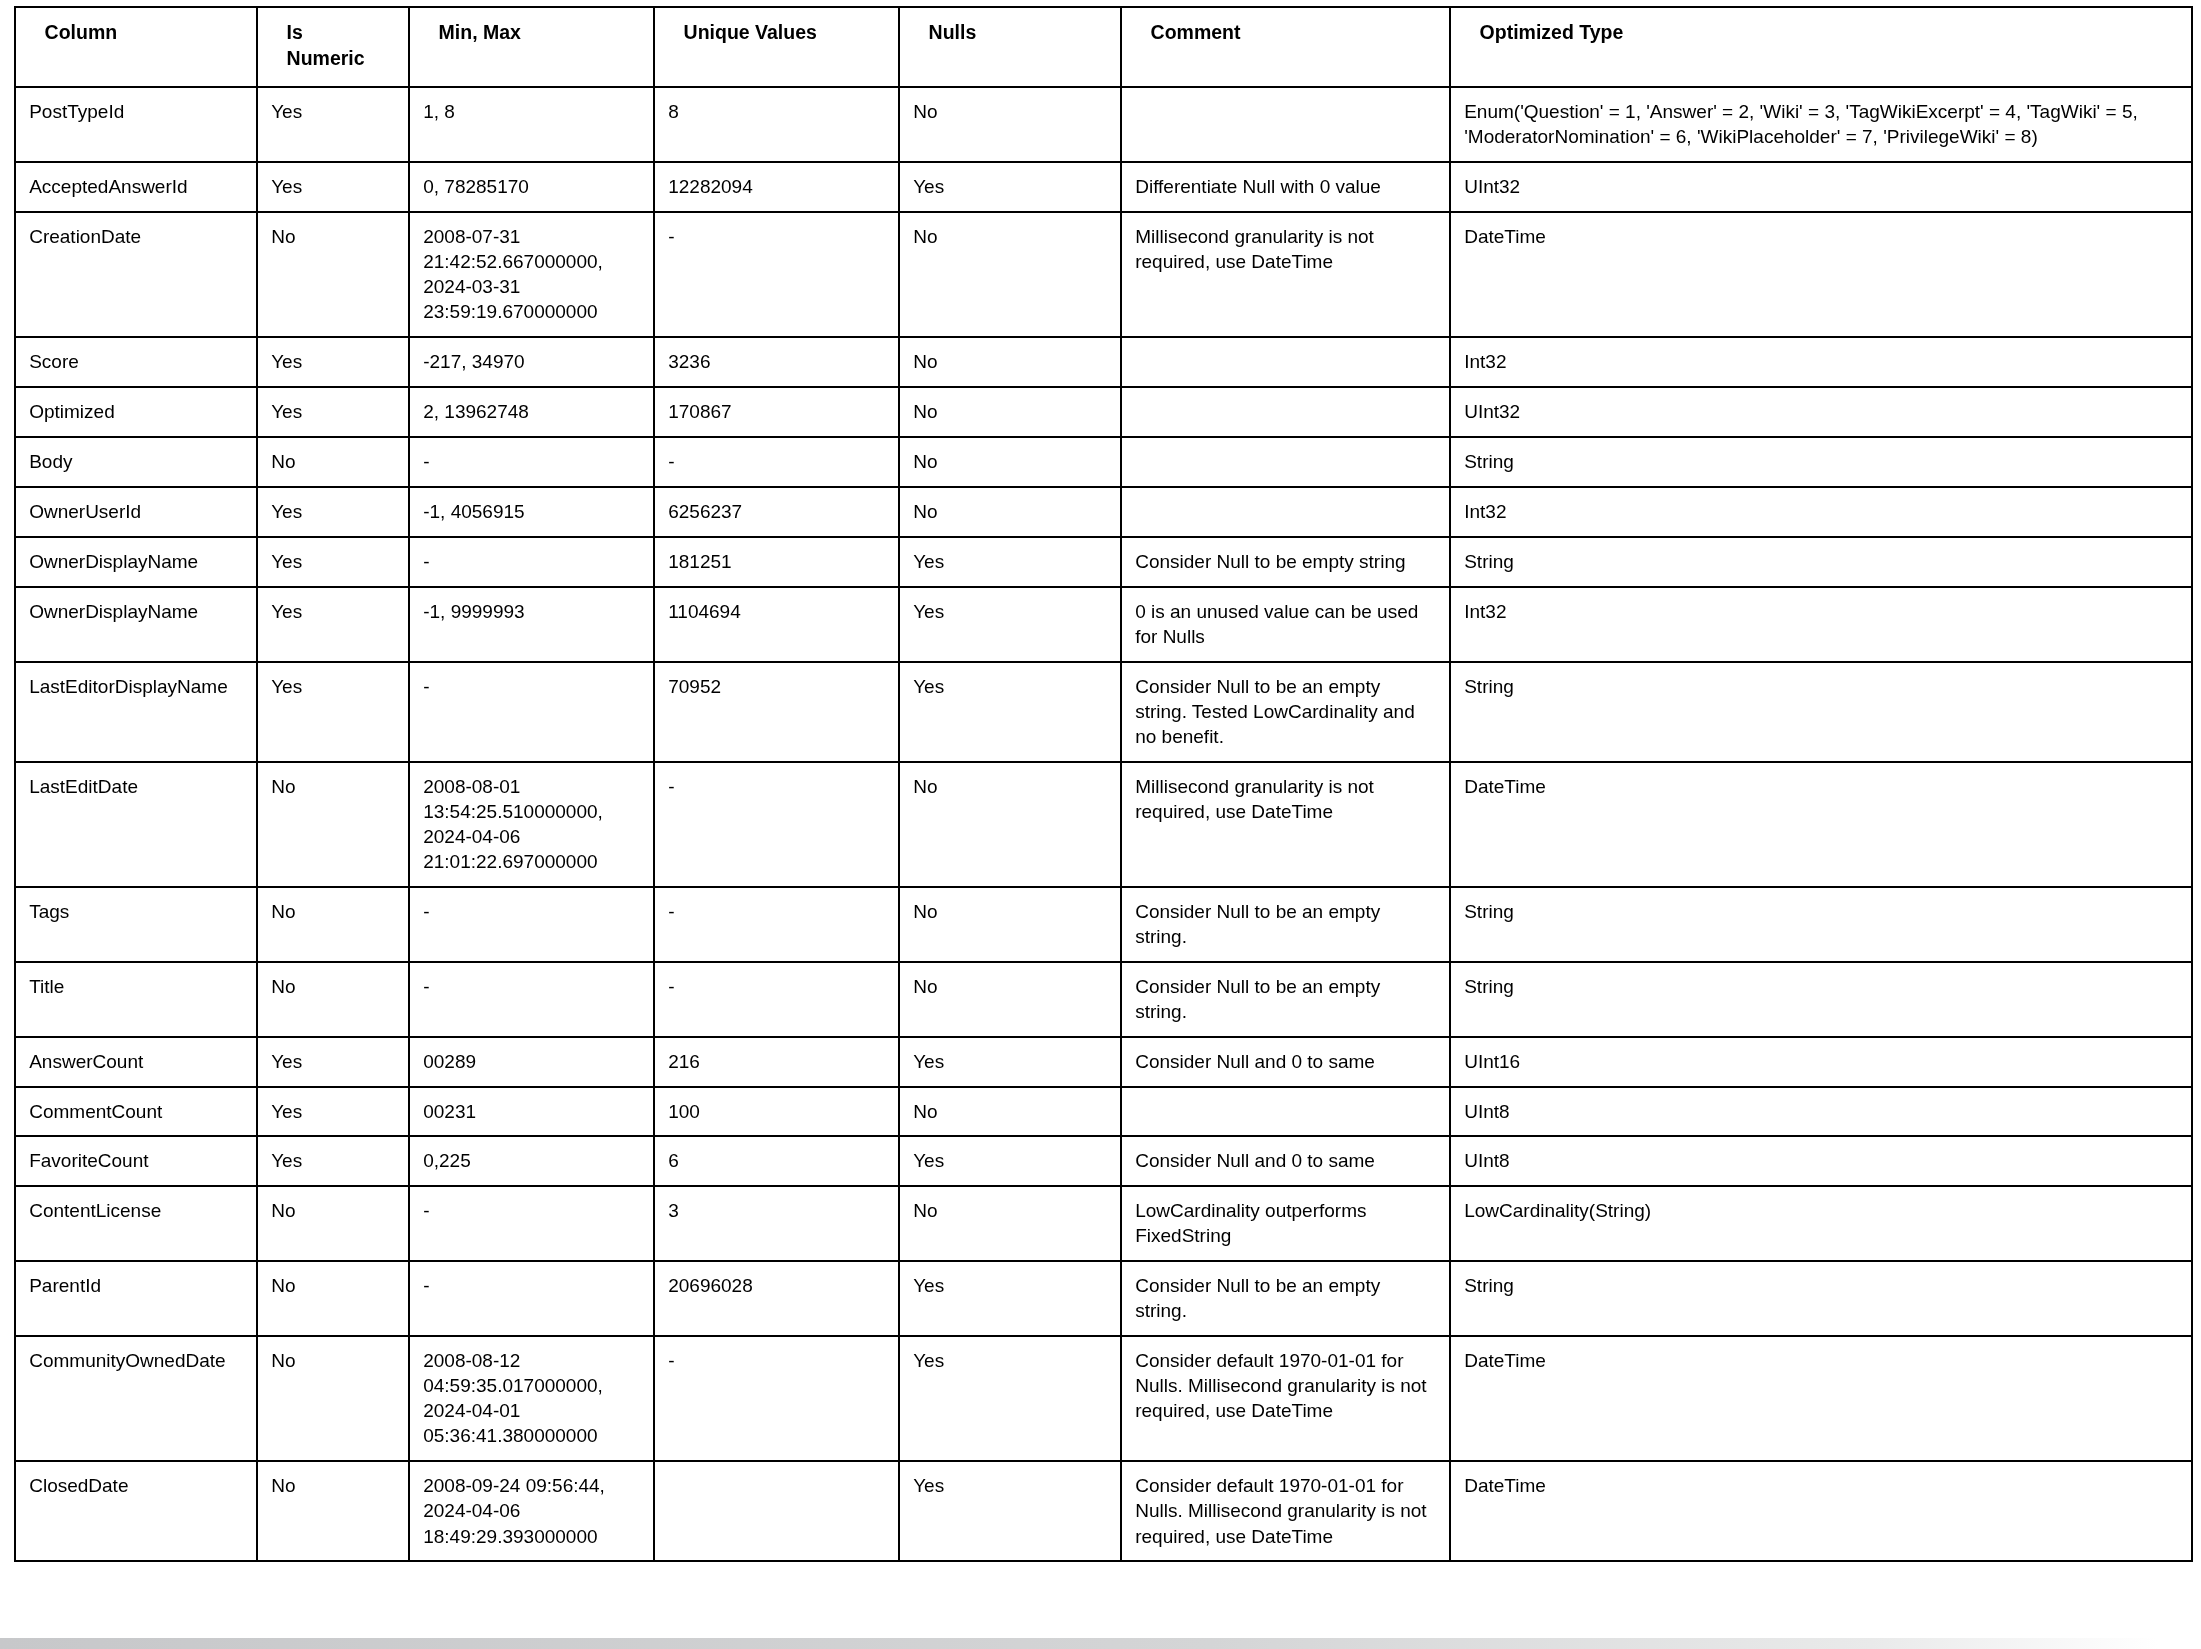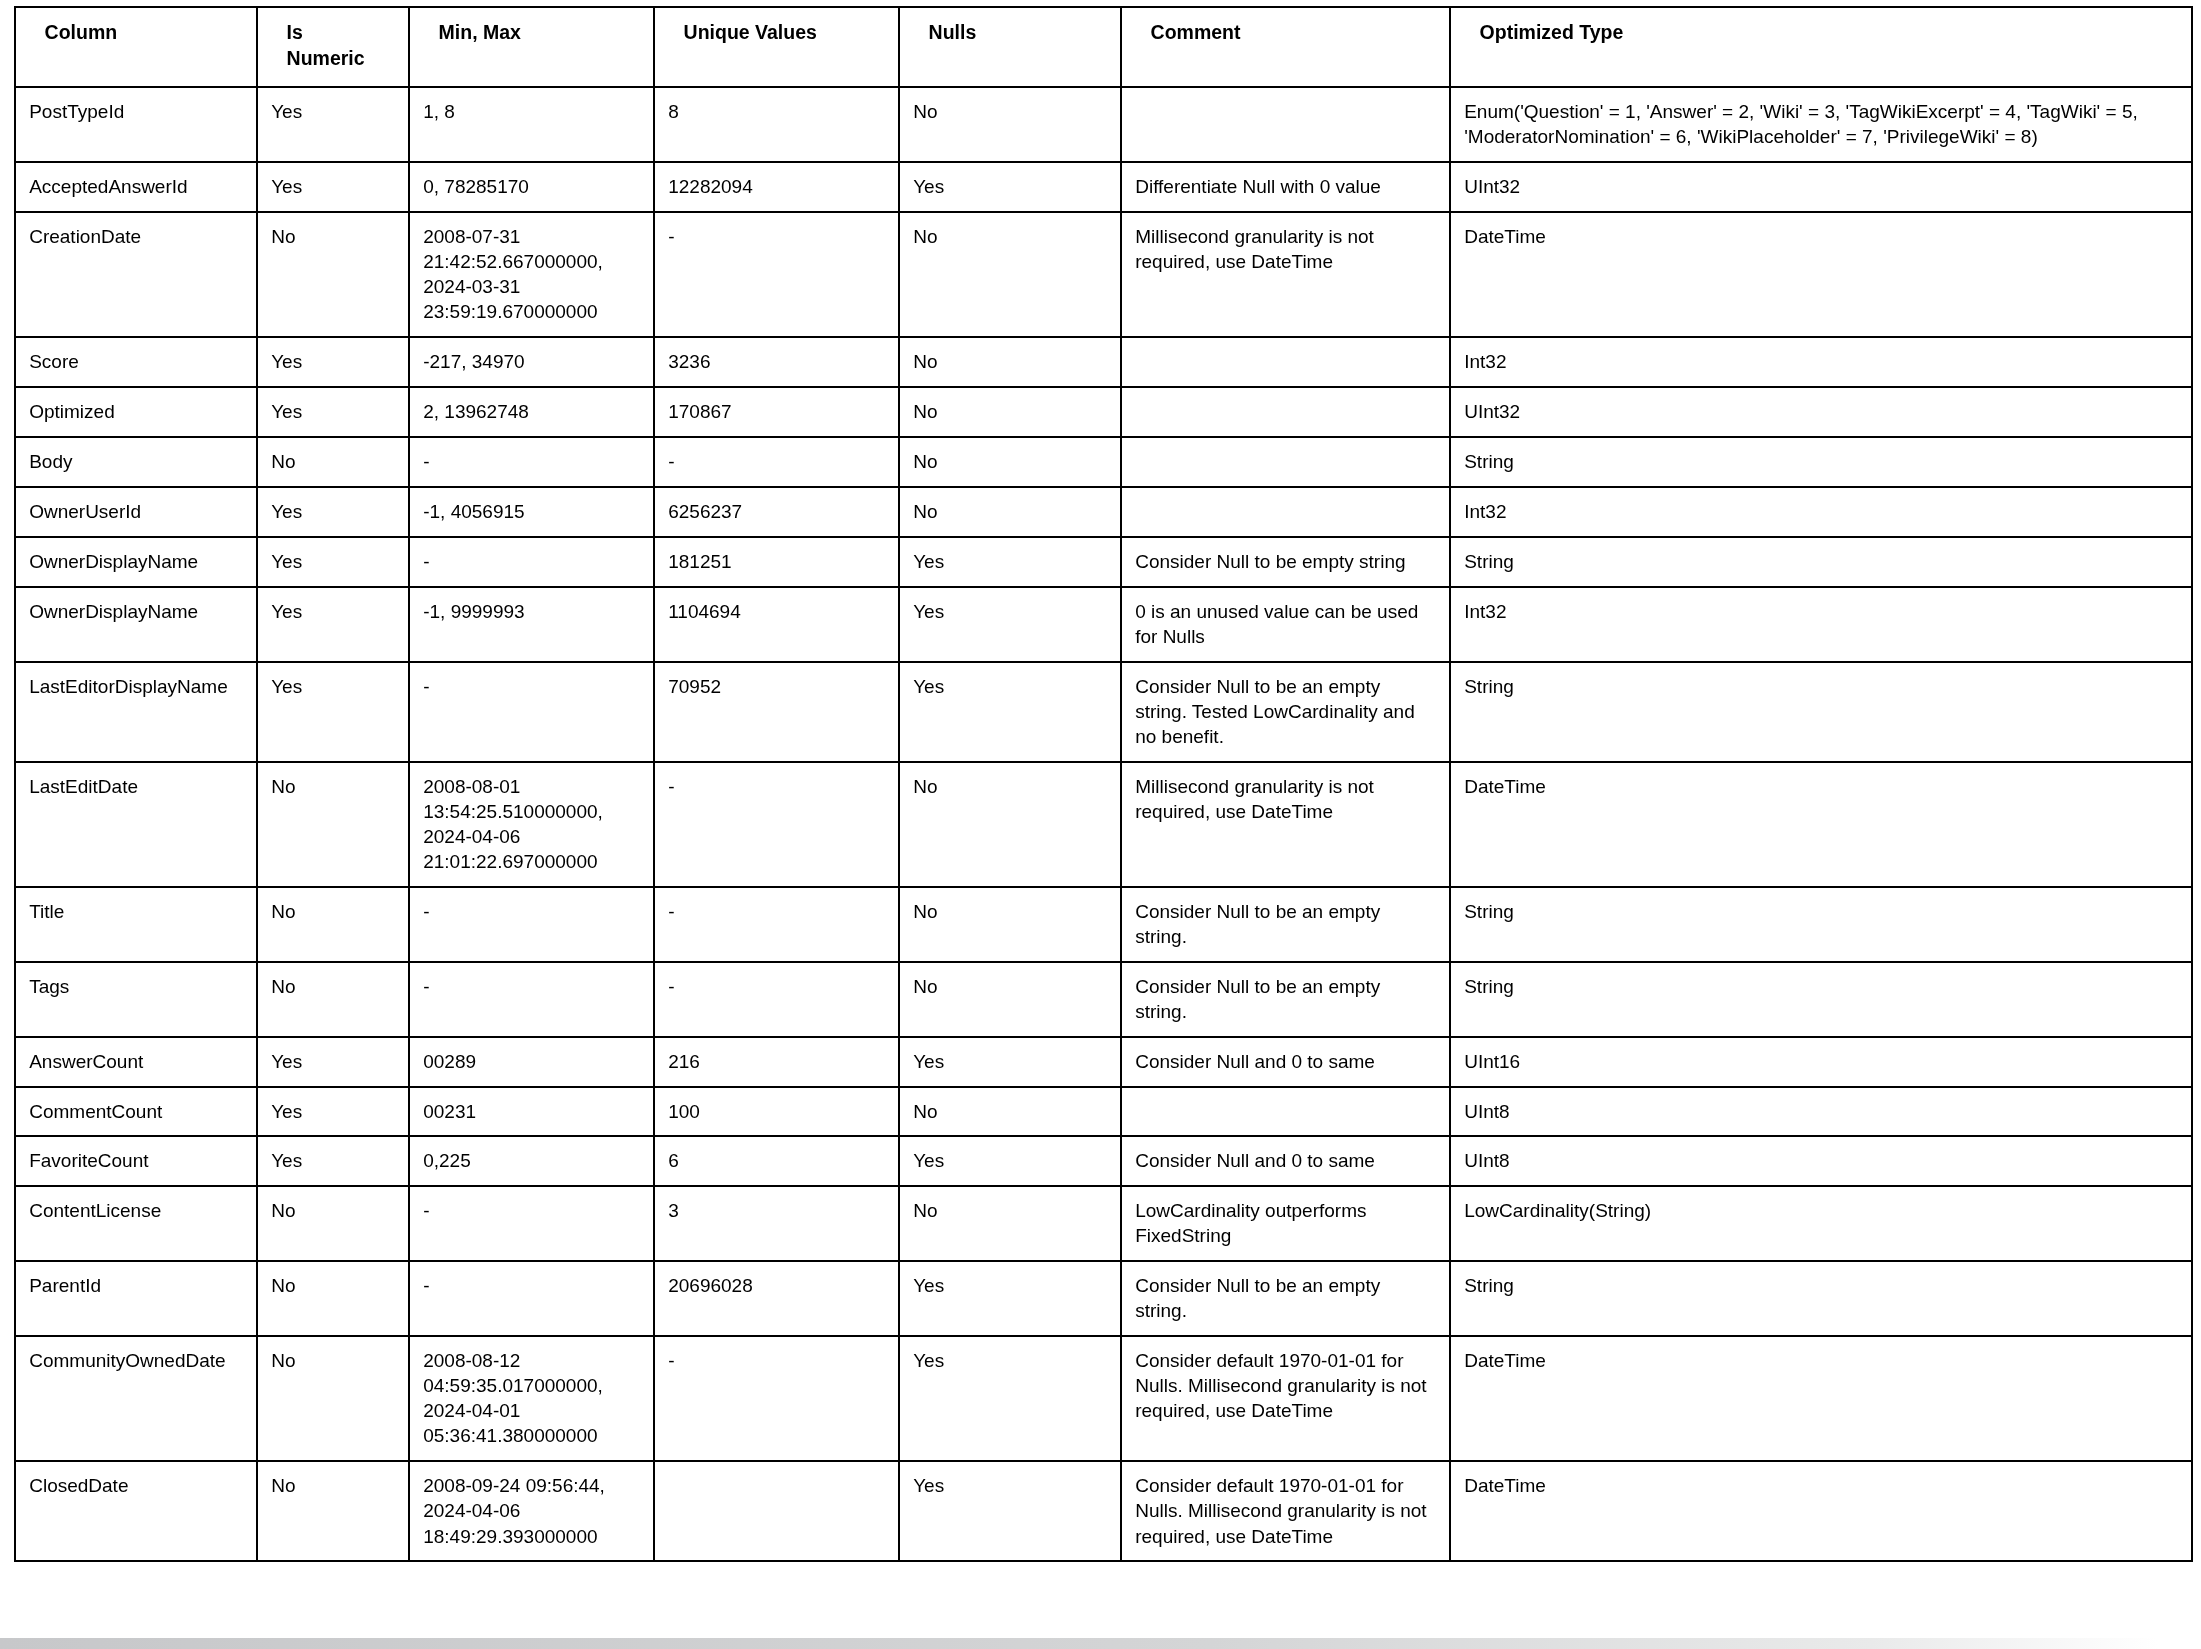--- a/index.html
+++ b/index.html
@@ -180,30 +180,30 @@
         <tr>
           <td>LastEditDate</td>
           <td>No</td>
           <td>2008-08-01 13:54:25.510000000, 2024-04-06 21:01:22.697000000</td>
           <td>-</td>
           <td>No</td>
           <td>Millisecond granularity is not required, use DateTime</td>
           <td>DateTime</td>
         </tr>
         <tr>
+          <td>Tags</td>
+          <td>No</td>
+          <td>-</td>
+          <td>-</td>
+          <td>No</td>
+          <td>Consider Null to be an empty string.</td>
+          <td>String</td>
+        </tr>
+        <tr>
           <td>Title</td>
-          <td>No</td>
-          <td>-</td>
-          <td>-</td>
-          <td>No</td>
-          <td>Consider Null to be an empty string.</td>
-          <td>String</td>
-        </tr>
-        <tr>
-          <td>Tags</td>
           <td>No</td>
           <td>-</td>
           <td>-</td>
           <td>No</td>
           <td>Consider Null to be an empty string.</td>
           <td>String</td>
         </tr>
         <tr>
           <td>AnswerCount</td>
           <td>Yes</td>

